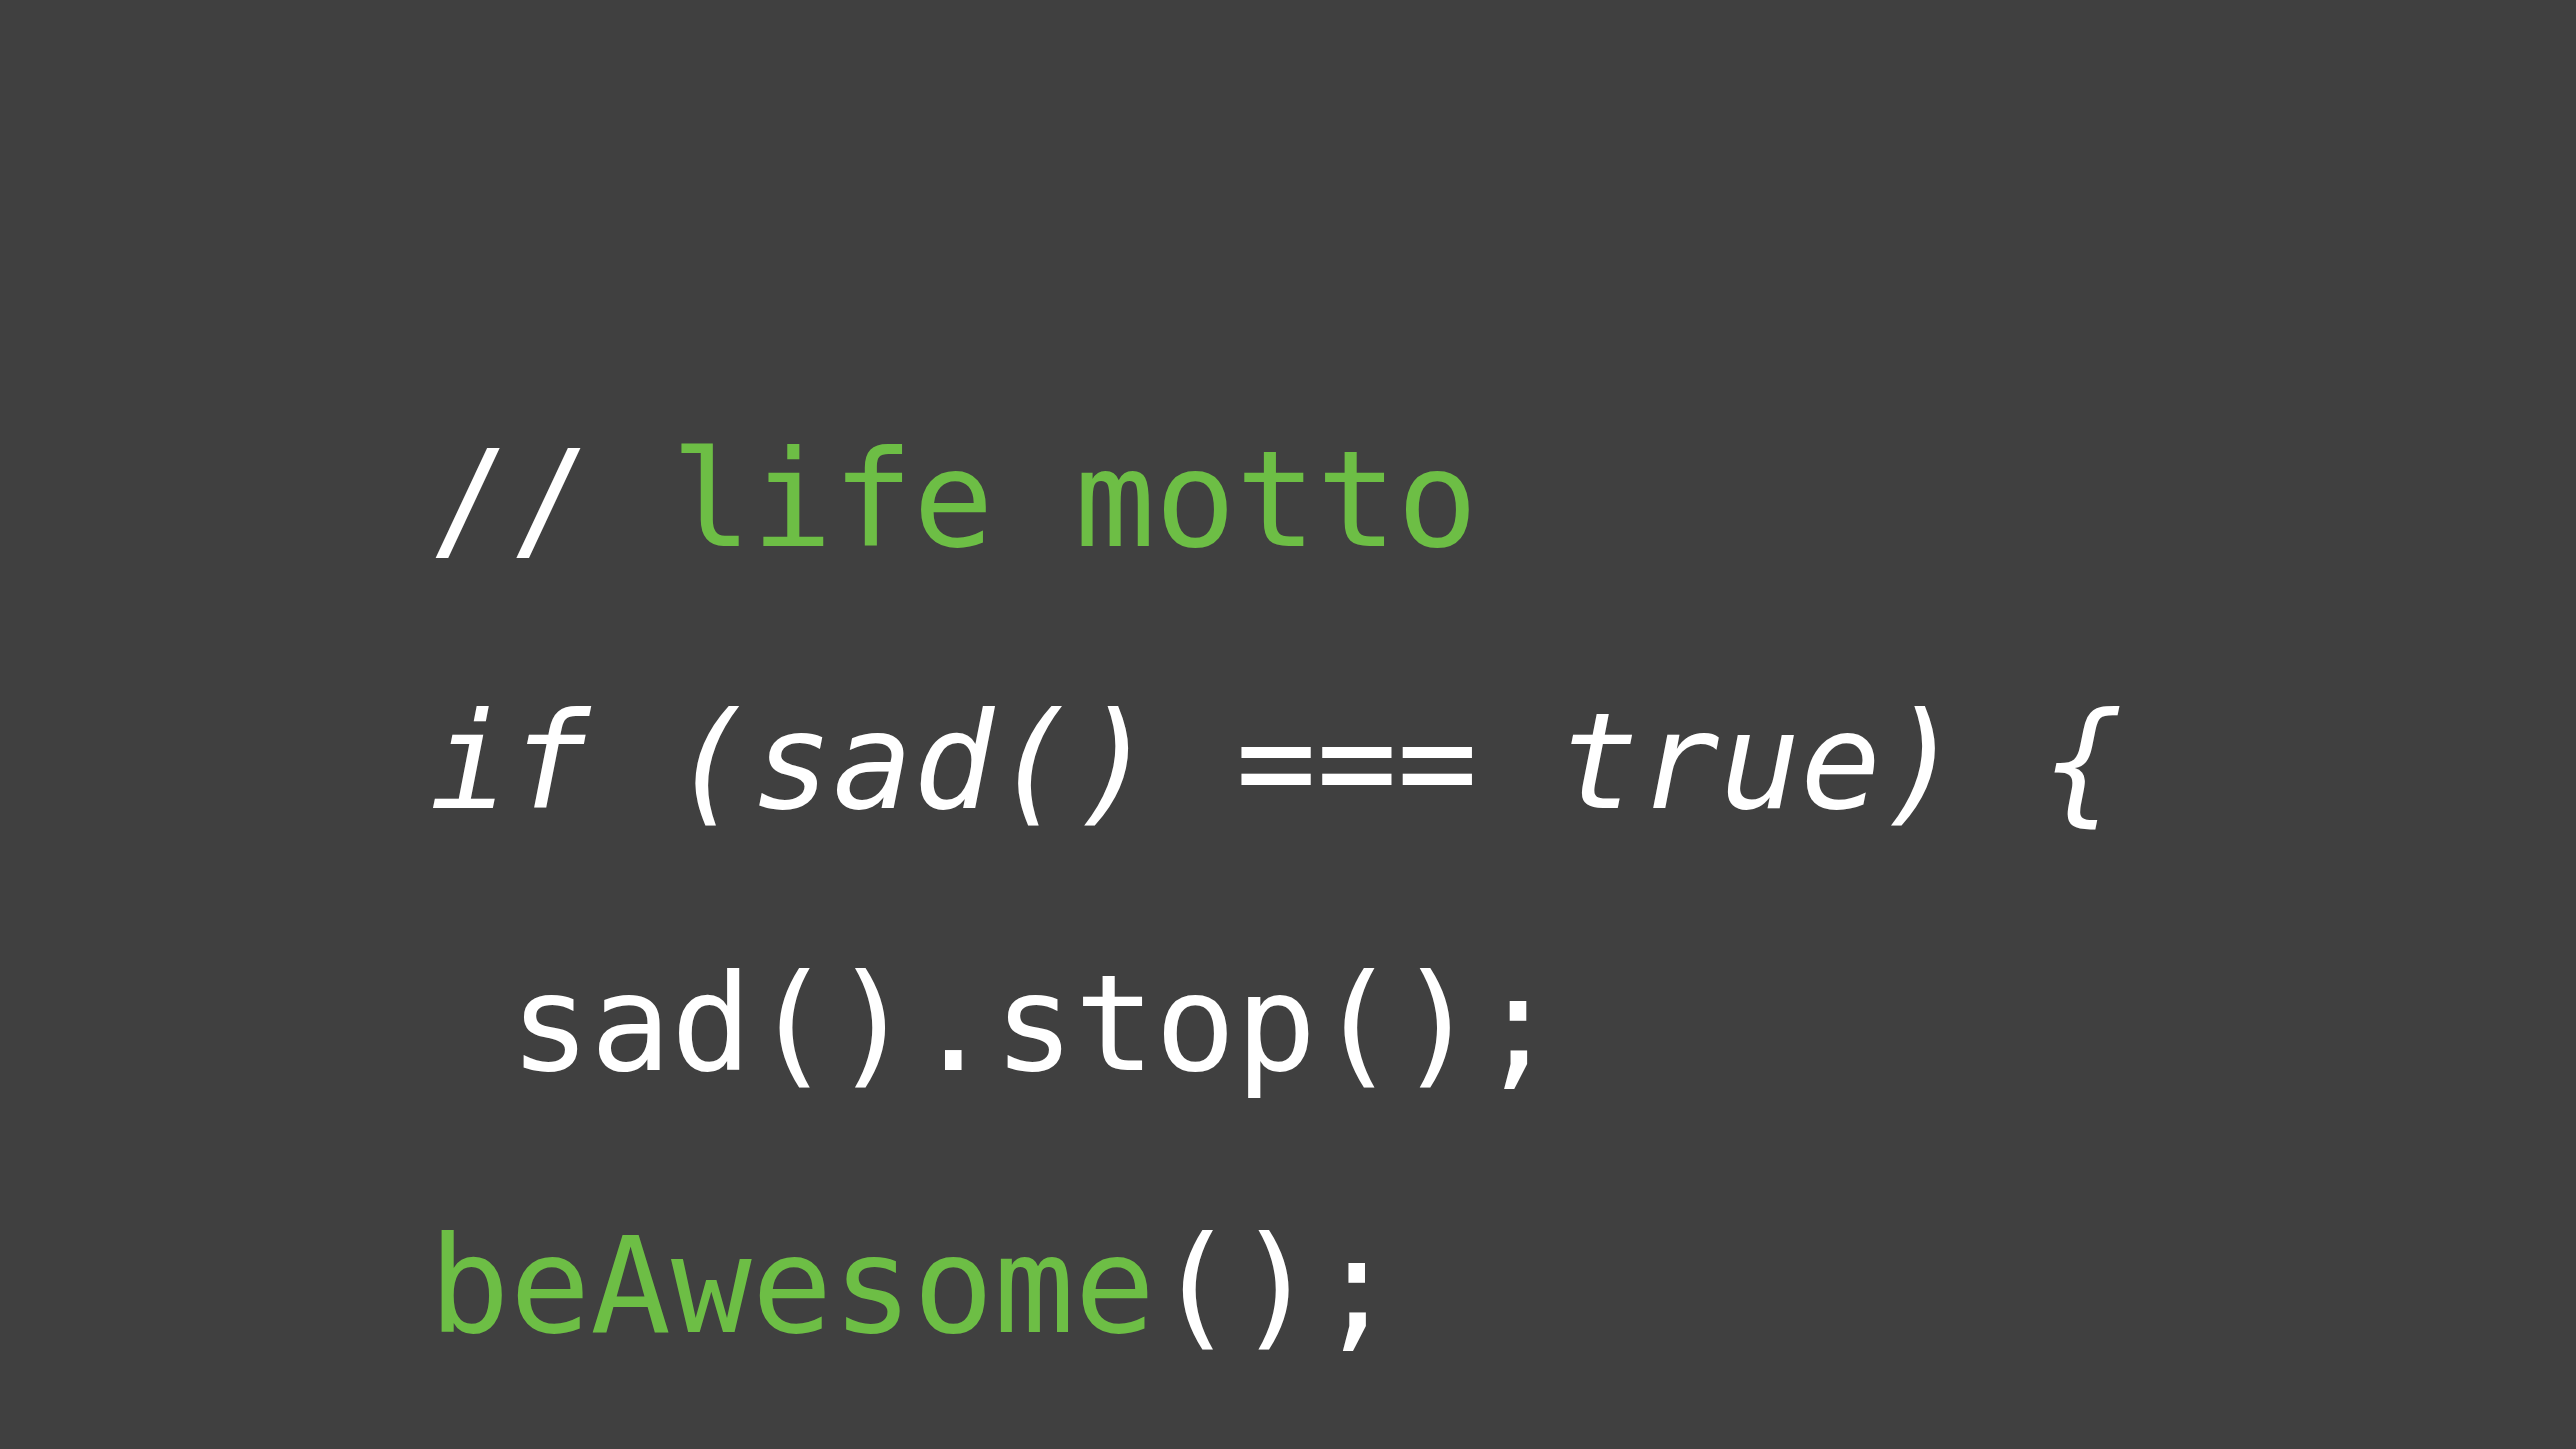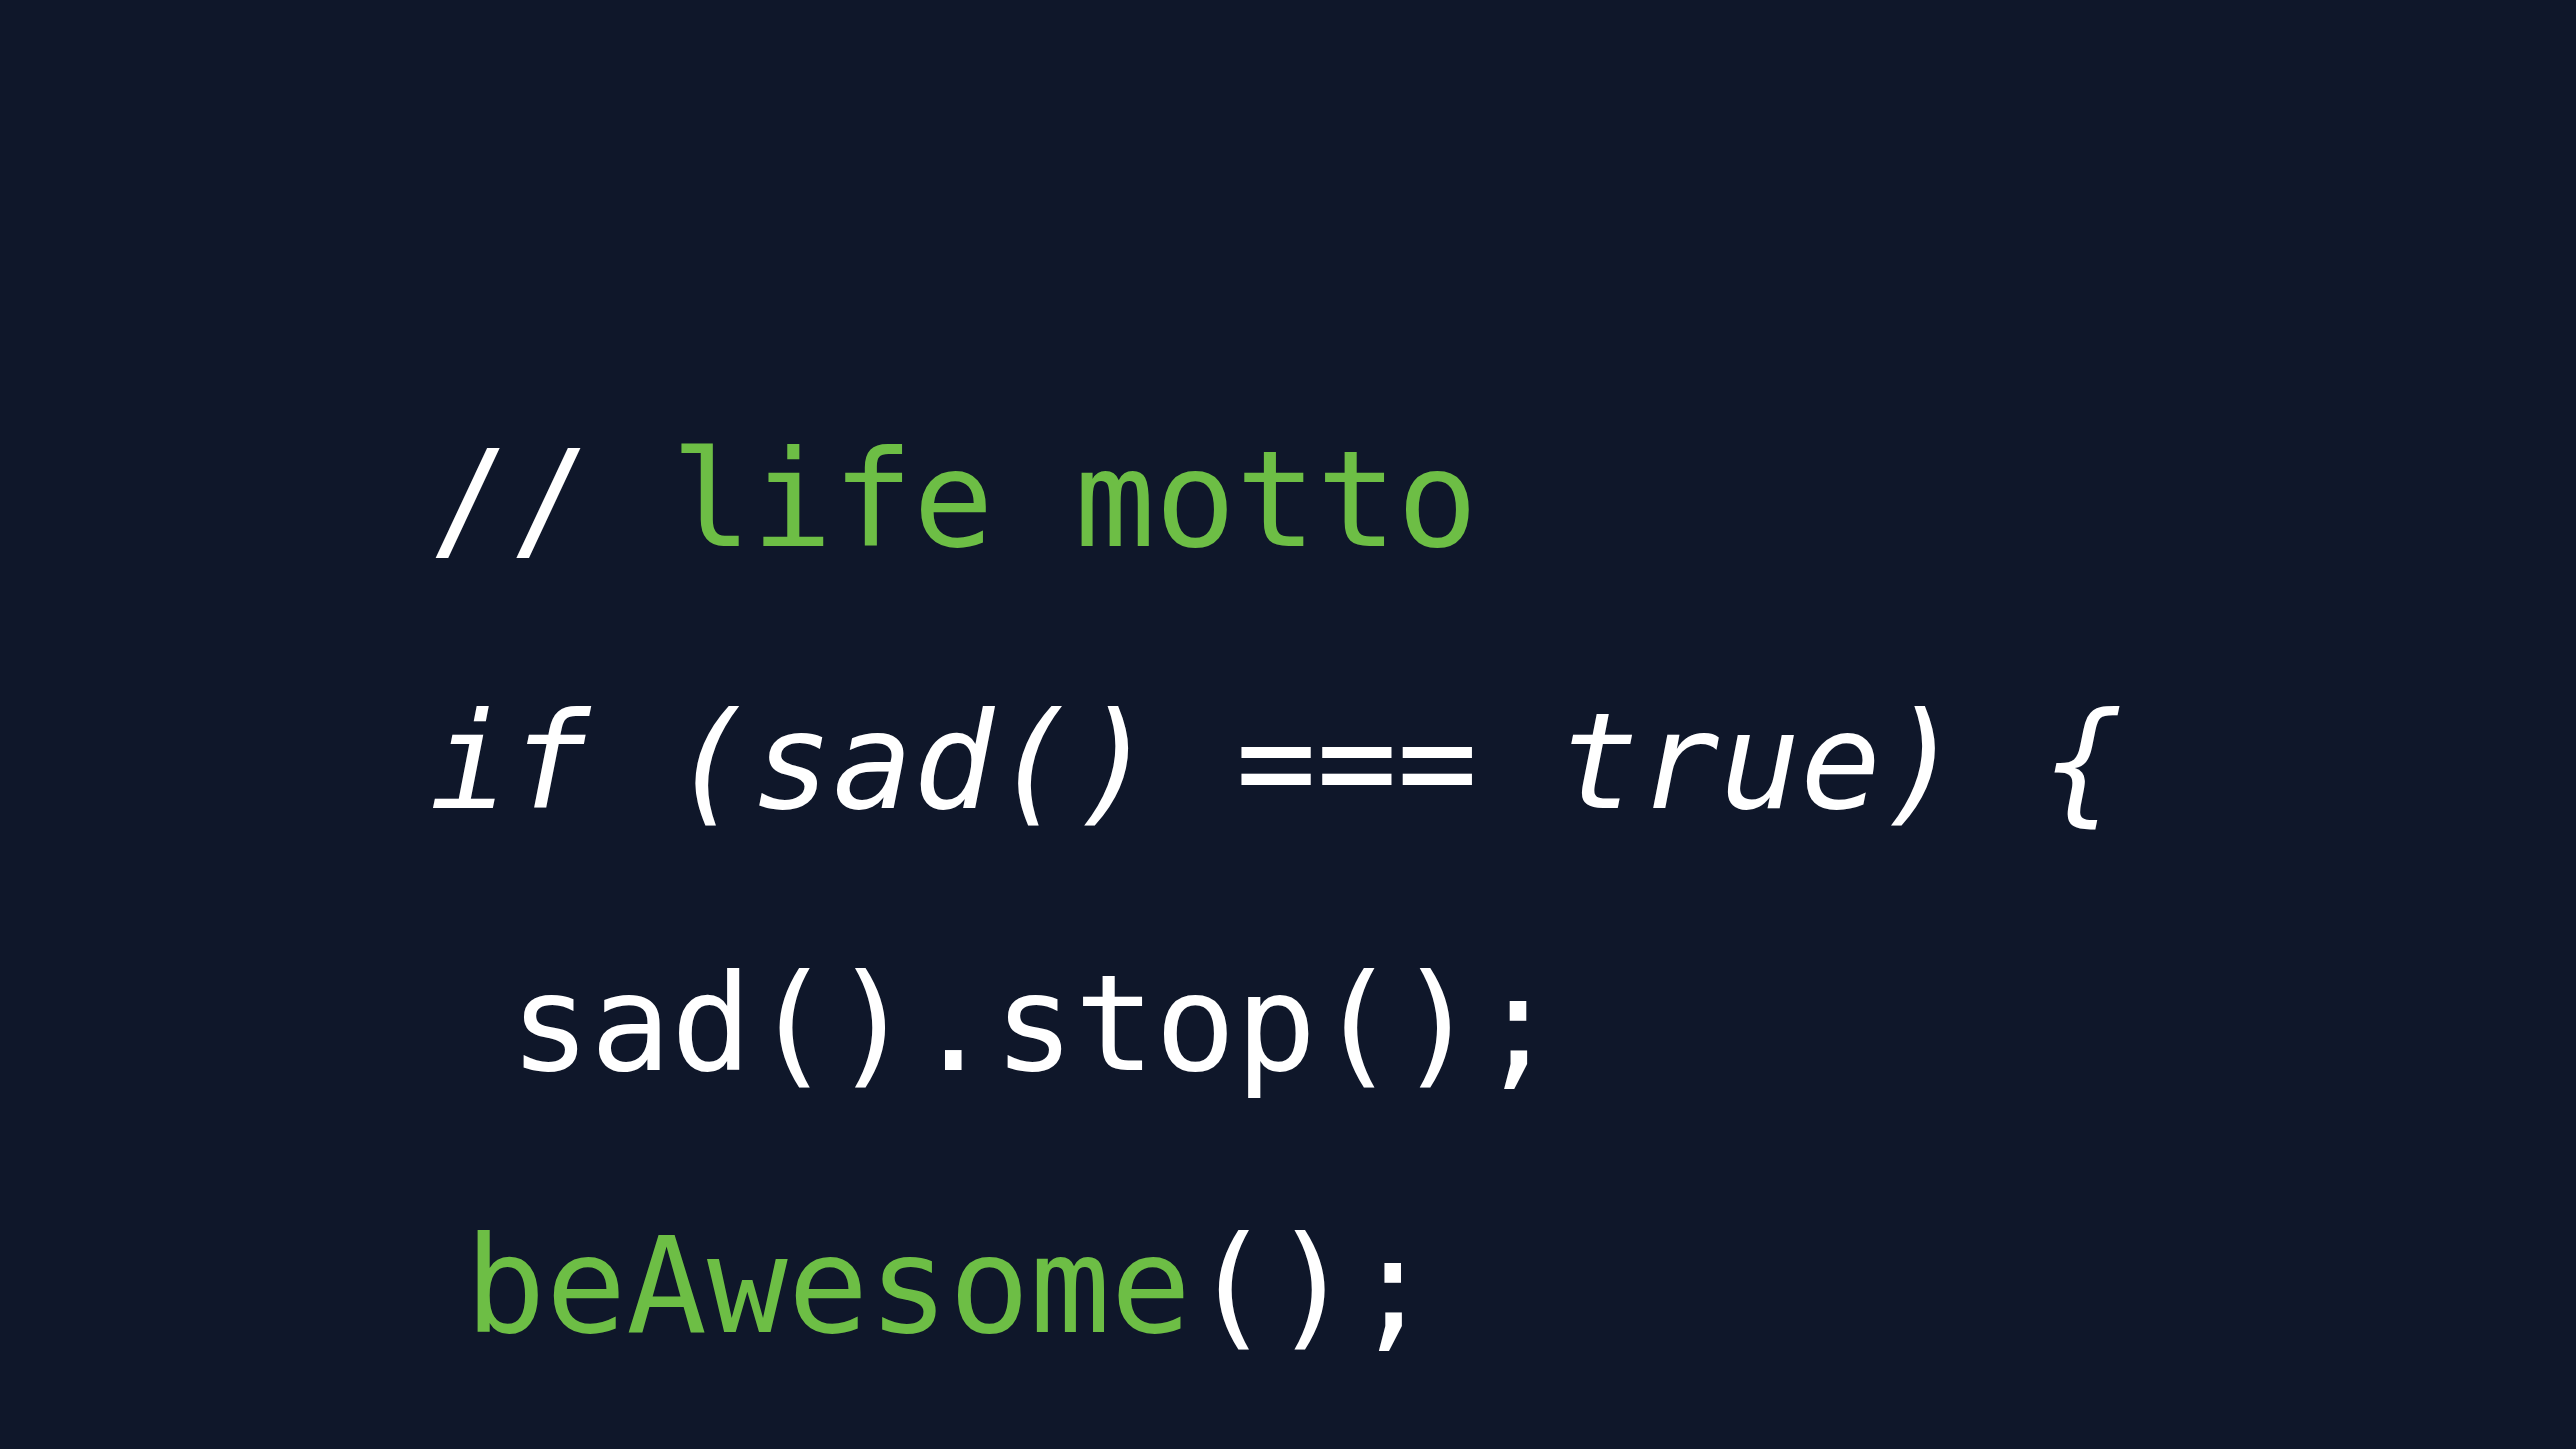--- a/index.html
+++ b/index.html
@@ -36,25 +36,25 @@
     display: block;
     white-space: pre;
     height: 131px;
   }
   .tok {
     white-space: pre;
   }
   .tok-comment-slash { color: #FFFFFF; }
   .tok-comment-text  { color: #6DBE45; }
   .tok-plain         { color: #FFFFFF; }
-  .tok-fn-green      { color: #6DBE45; margin-left: 36px; }
+  .tok-fn-green      { color: #6DBE45; }
 </style>
 </head>
 <body style="background: rgb(0, 0, 0);">
 
-<div id="canvas" style="background: #0f172a;">
+<div id="canvas" style="background: #404040;">
   <pre id="code-block" style="color: rgb(255, 255, 255);"><span class="code-line"><span class="tok tok-comment-slash" style="color: rgb(255, 255, 255);">// </span><span class="tok tok-comment-text" style="color: rgb(109, 190, 69);">life motto</span></span>
 <span class="code-line"><span class="tok tok-plain" style="color: rgb(255, 255, 255); font-style: italic;">if (sad() === true) {</span></span>
 <span class="code-line"><span class="tok tok-plain" style="color: rgb(255, 255, 255);"> sad().stop();</span></span>
 <span class="code-line"><span class="tok tok-fn-green" style="color: rgb(109, 190, 69);">beAwesome</span><span class="tok tok-plain" style="color: rgb(255, 255, 255);">();</span></span>
 </pre>
 </div>
 
 
 </body></html>

